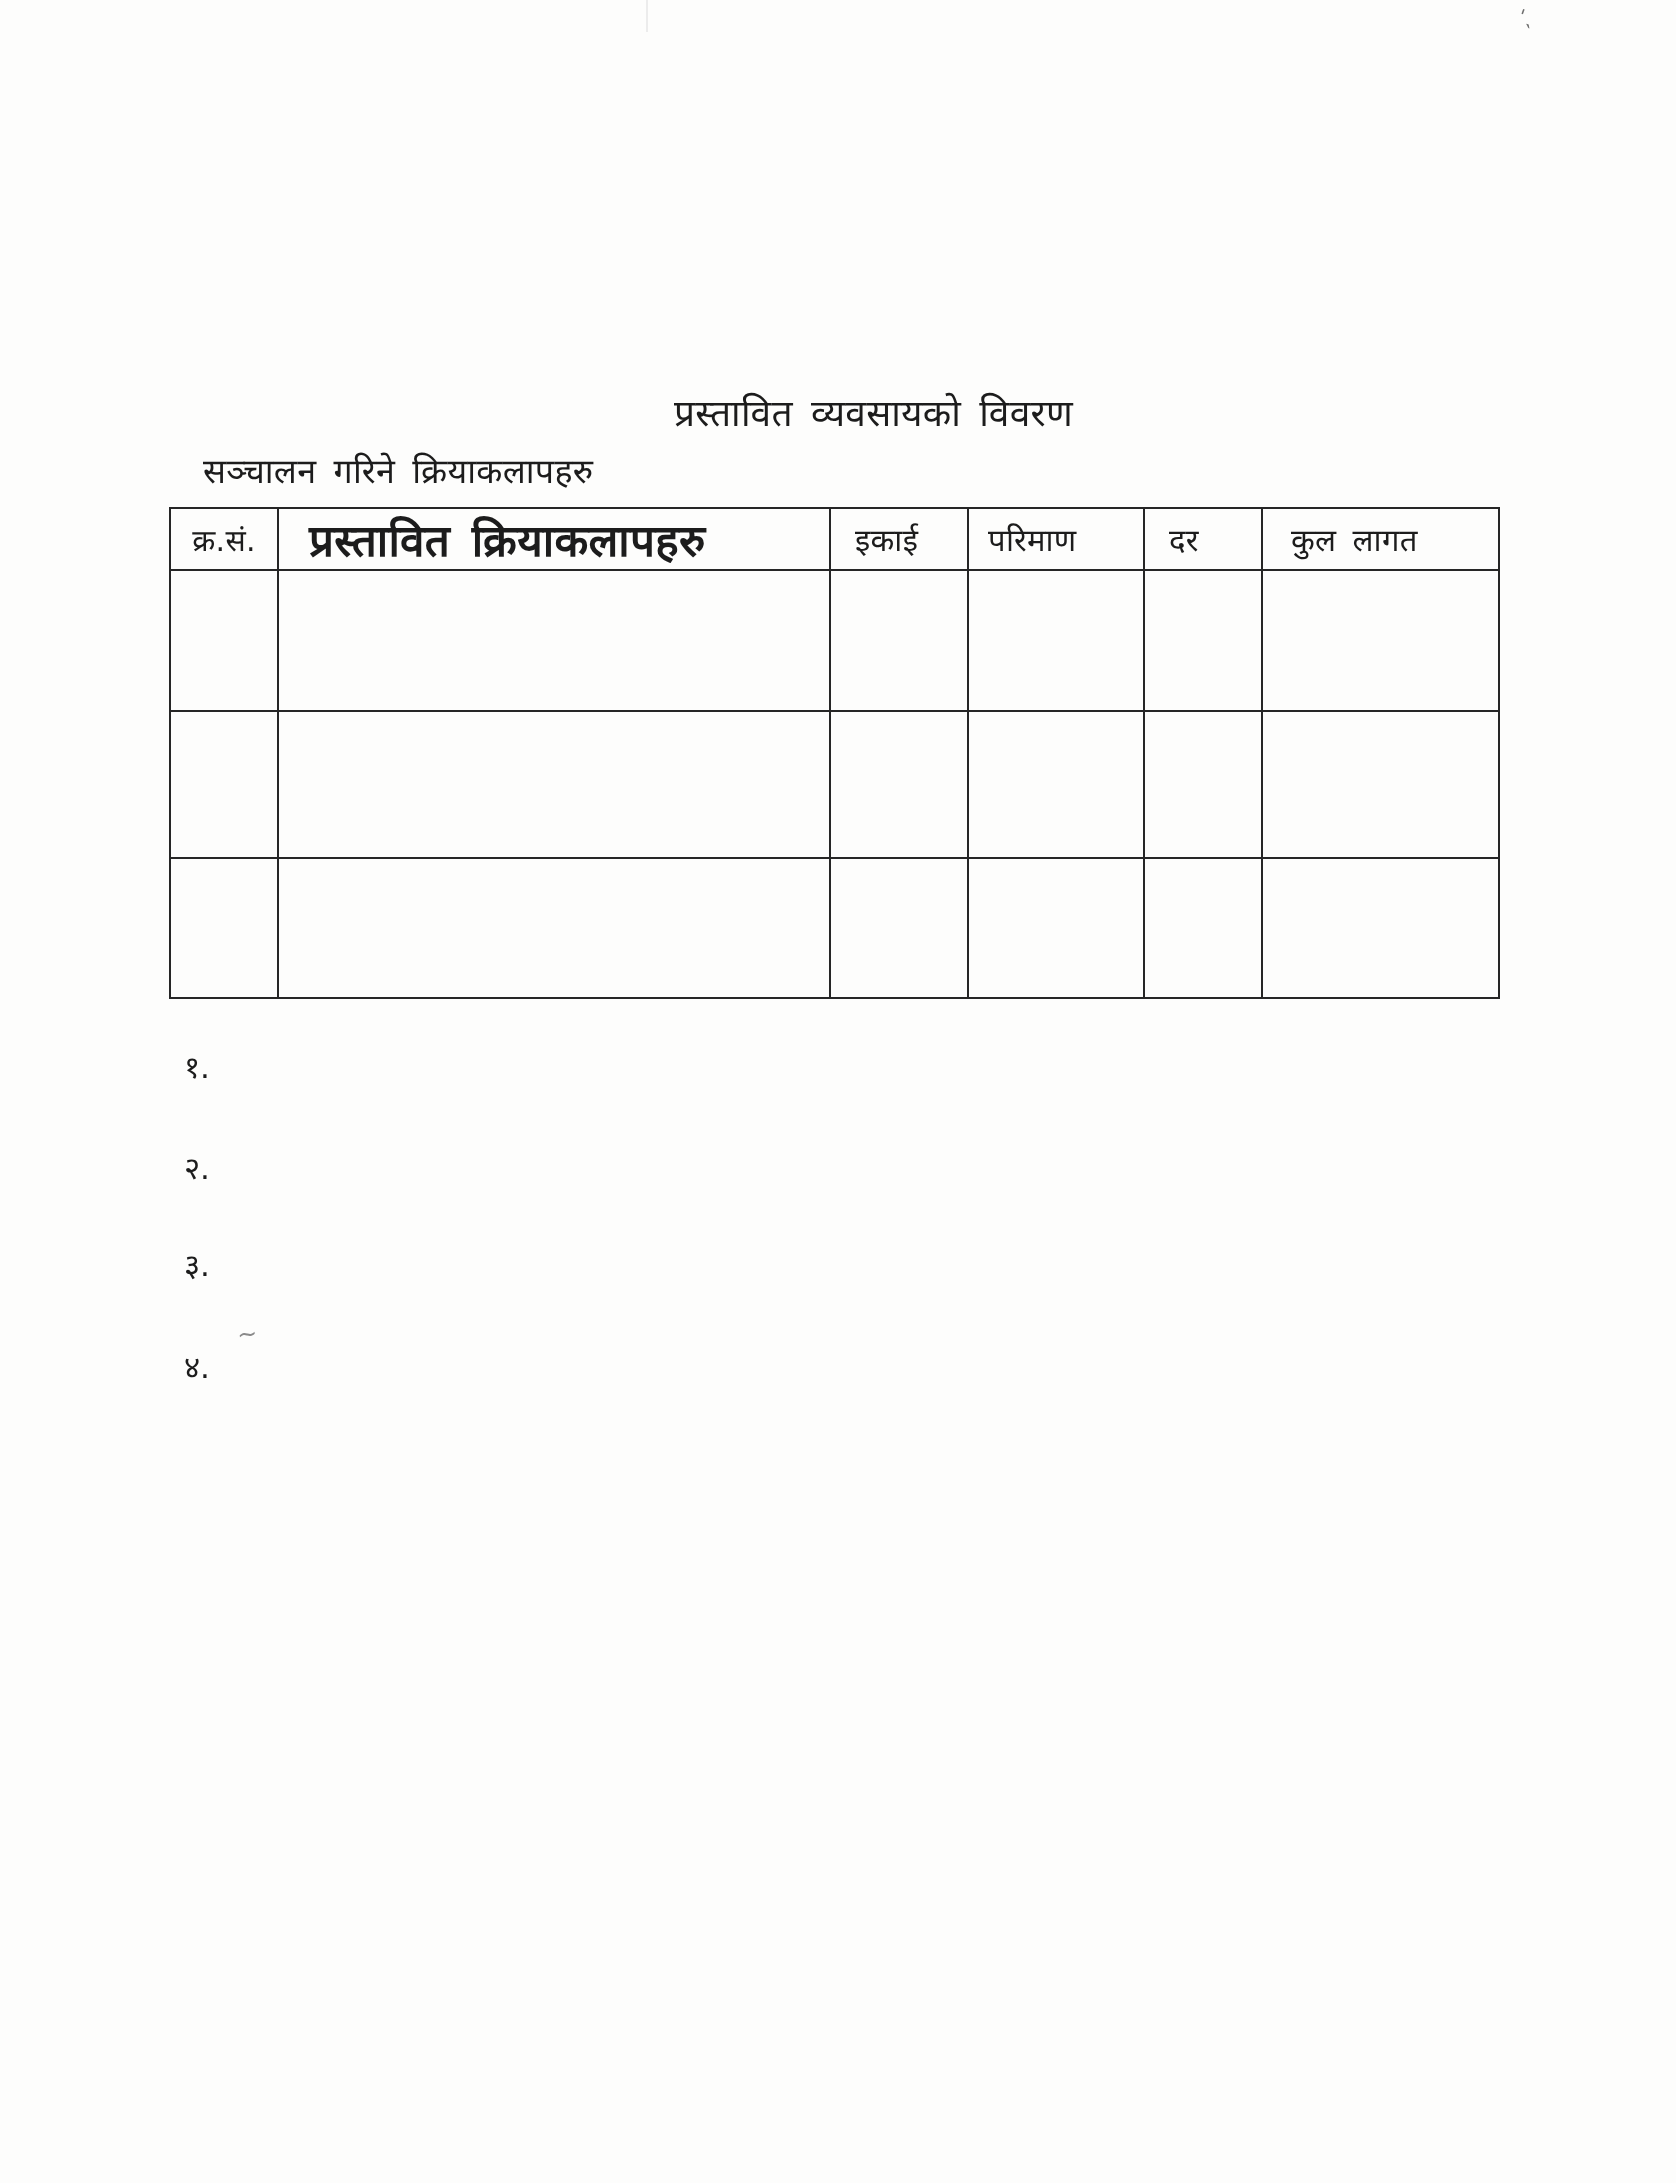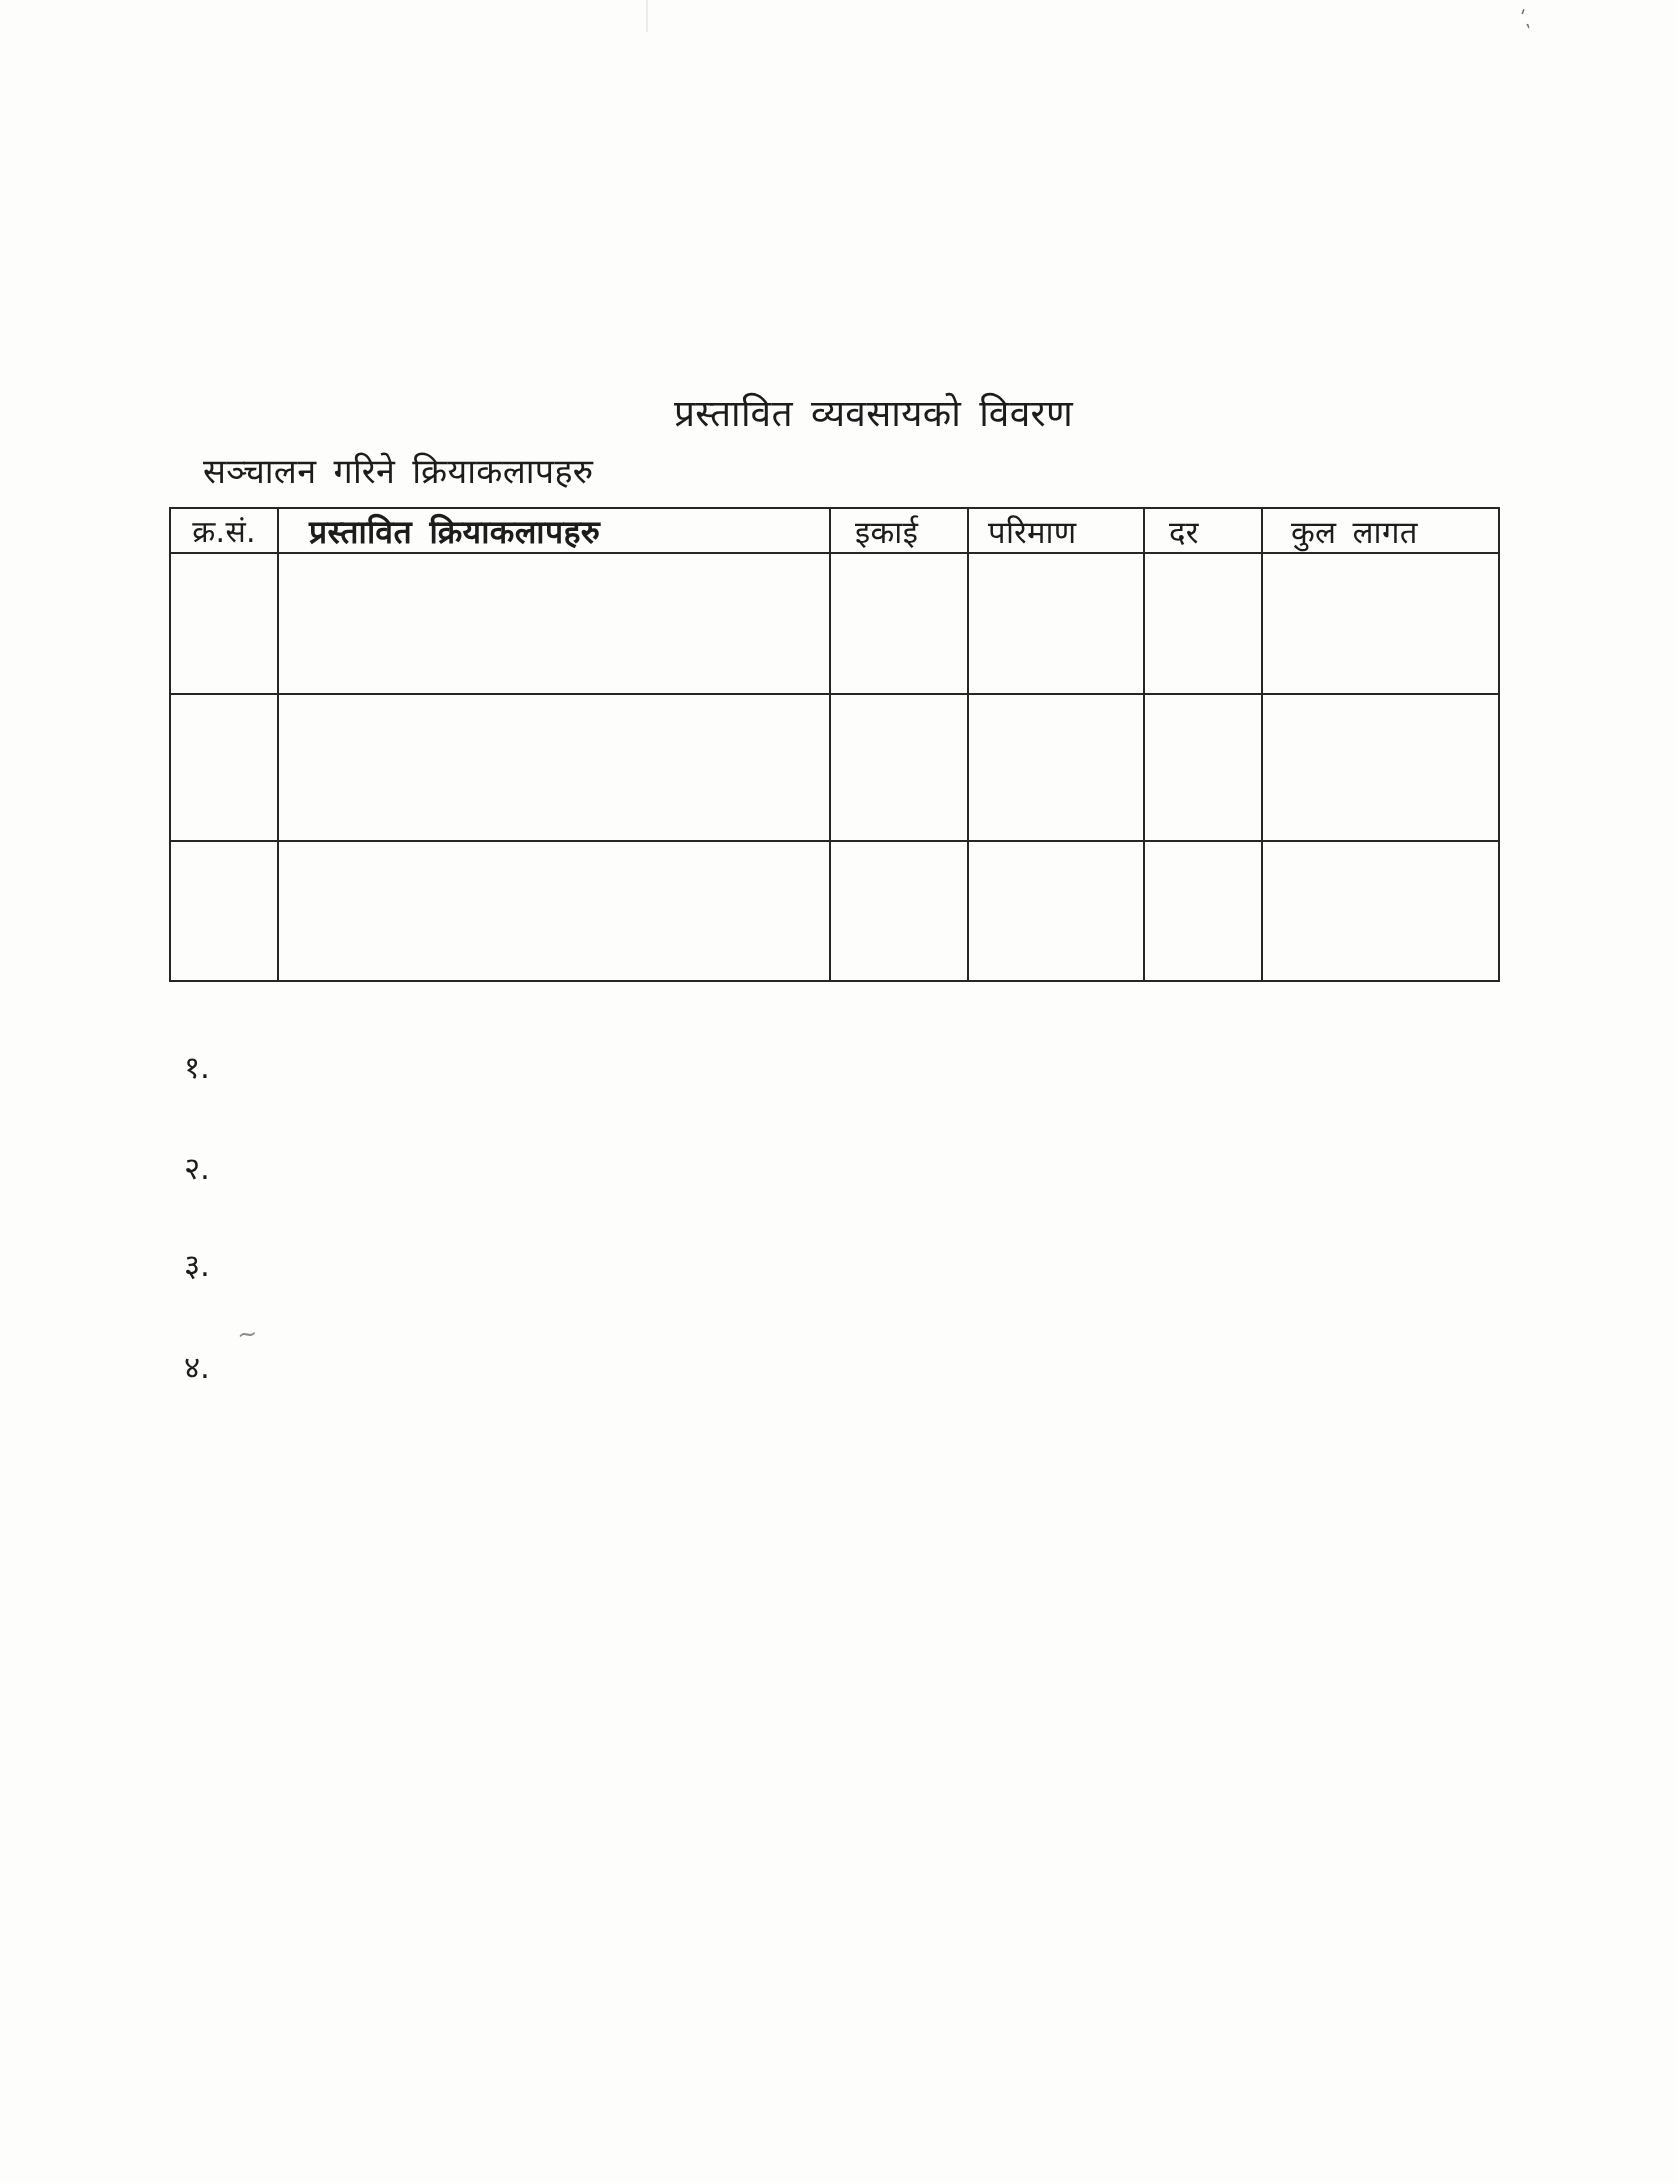--- a/index.html
+++ b/index.html
@@ -70,21 +70,21 @@
     padding-left: 23px;
   }
   table.activities th.sn {
     text-align: center;
     padding-left: 0;
     font-size: 30px;
   }
   table.activities th.act {
     font-weight: bold;
     padding-left: 30px;
-    font-size: 32px;
+    font-size: 44px;
   }
   table.activities th.unit { padding-left: 24px; }
   table.activities th.qty  { padding-left: 19px; }
   table.activities th.rate { padding-left: 24px; }
   table.activities th.cost { padding-left: 28px; }
   .outcomes-heading {
     position: absolute;
     top: 999px;
     left: 171px;
     font-size: 34px;

